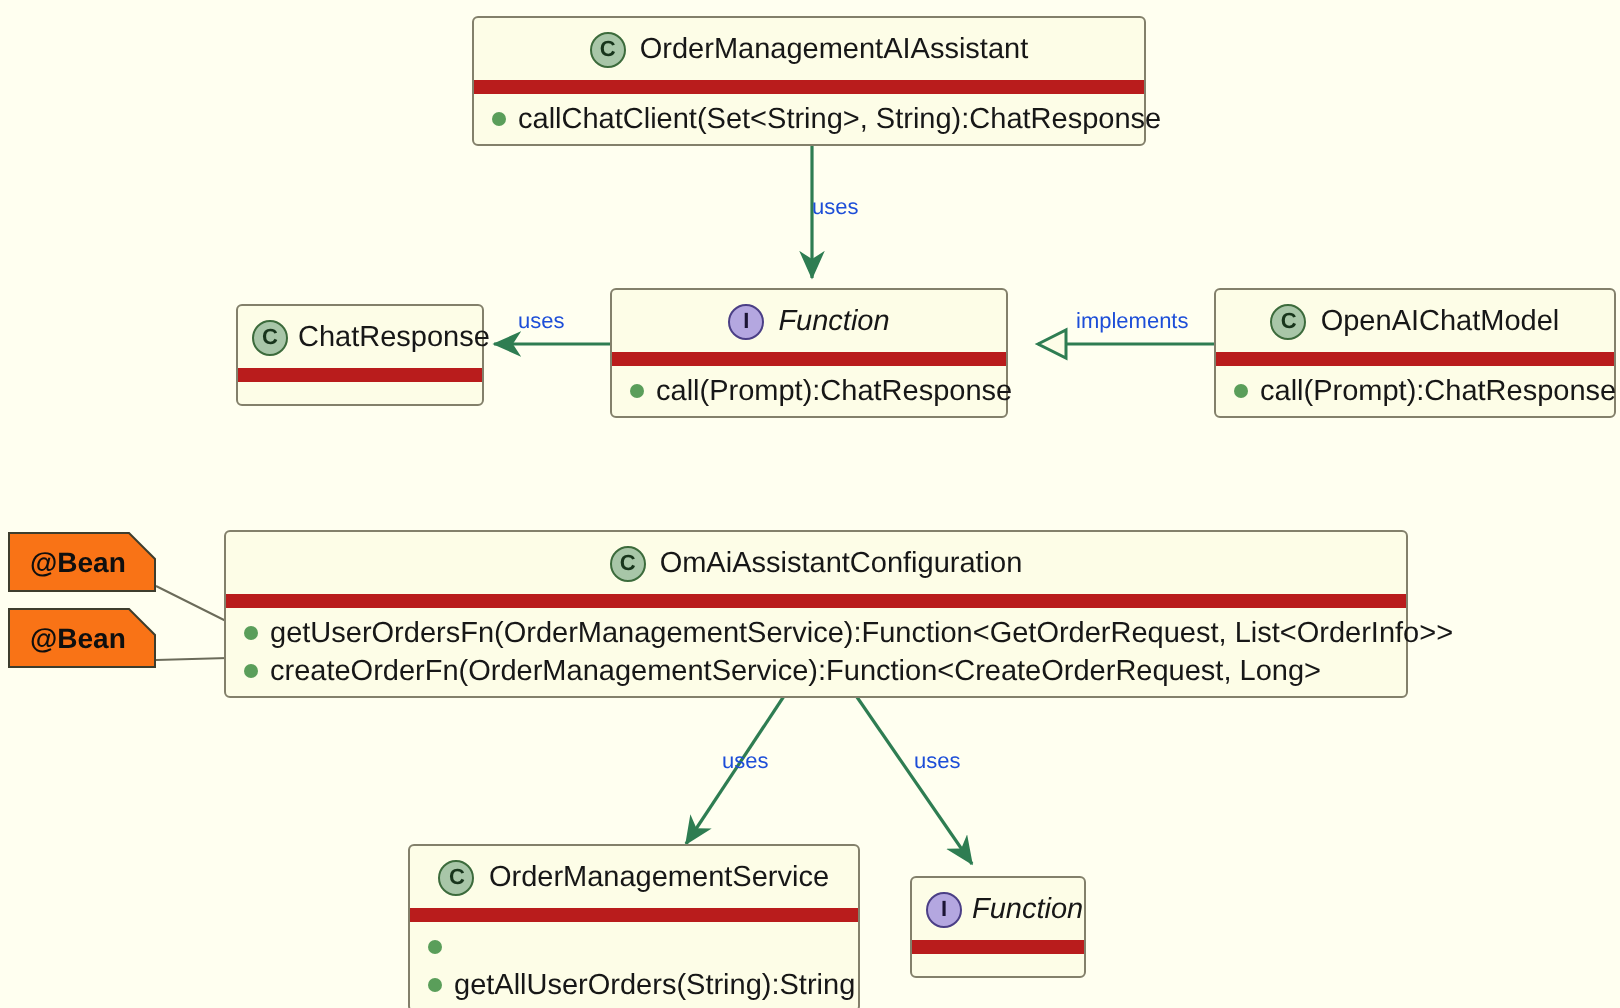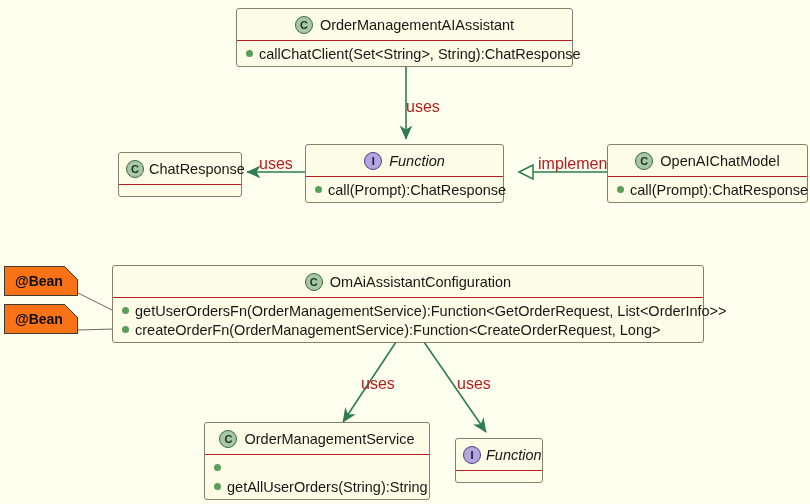--- a/index.html
+++ b/index.html
@@ -44,21 +44,21 @@
     padding: 0 8px;
     box-sizing: border-box;
   }
   .hdr .name {
     font-size: 14.5px;
     color: #171717;
     white-space: nowrap;
   }
   .hdr .name.italic { font-style: italic; }
   .compartment {
-    border-top: 1px solid #b91c1c;
+    border-top: 7px solid #b91c1c;
     padding: 3px 0 3px 0;
   }
   .compartment.empty {
     height: 11px;
     padding: 0;
   }
   .member {
     display: flex;
     align-items: center;
     gap: 6px;
@@ -115,22 +115,22 @@
     display: flex;
     align-items: center;
     height: 100%;
     padding-left: 10px;
     font-size: 14px;
     font-weight: bold;
     color: #0f0f0f;
   }
   .edgelabel {
     position: absolute;
-    font-size: 16px;
-    color: #b91c1c;
+    font-size: 11px;
+    color: #1d4ed8;
     background: transparent;
     white-space: nowrap;
     z-index: 4;
   }
 </style>
 </head>
 <body>
 
 <div id="canvas">
 

